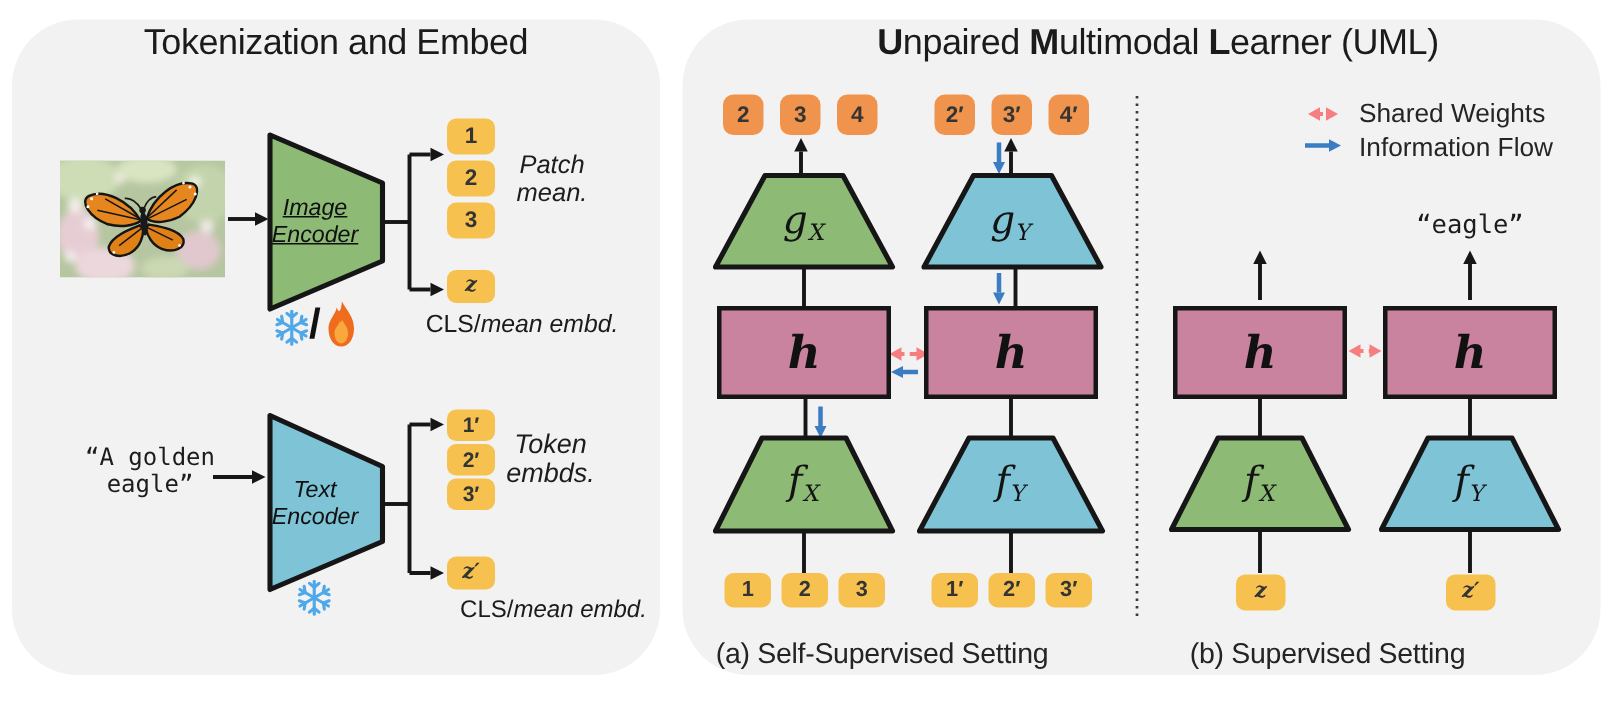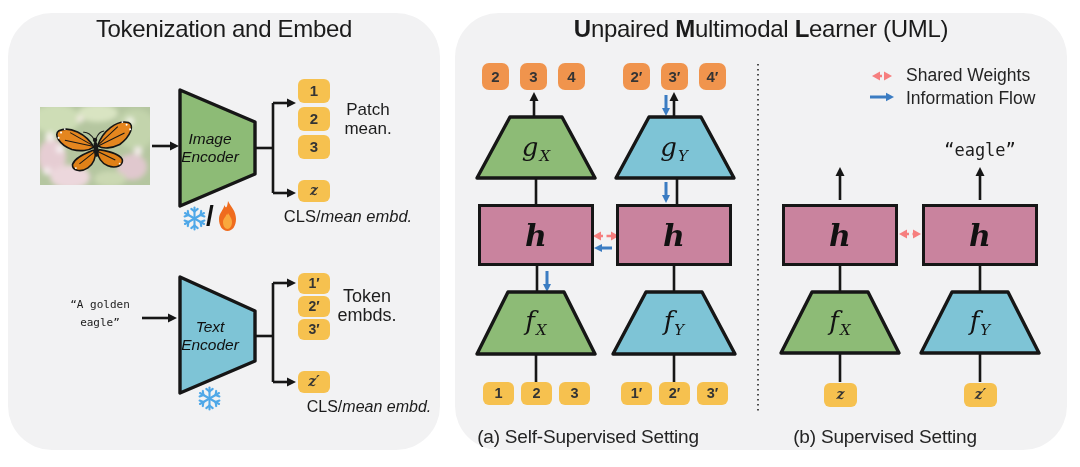--- a/index.html
+++ b/index.html
@@ -16,26 +16,26 @@
   .tok.zt{font-family:"DejaVu Serif",serif;font-style:italic;font-weight:bold;font-size:14px;}
   .hbox{position:absolute;z-index:2;width:116px;height:62px;box-sizing:border-box;
         background:var(--pink);border:3.5px solid var(--ink);
         display:flex;align-items:center;justify-content:center;
         font-family:"DejaVu Serif",serif;font-style:italic;font-weight:bold;font-size:30px;color:#111;}
   .mlabel{position:absolute;z-index:2;font-family:"DejaVu Serif",serif;font-style:italic;font-weight:normal;
           font-size:26px;color:#131313;text-align:center;width:60px;}
   .mlabel sub{font-size:15px;vertical-align:-5px;margin-left:1px;}
   .encl{position:absolute;z-index:2;font-style:italic;font-size:15.5px;line-height:17.5px;
         color:#101010;text-align:center;width:60px;}
-  .itlabel{position:absolute;z-index:2;font-size:17px;line-height:19px;
+  .itlabel{position:absolute;z-index:2;font-style:italic;font-size:17px;line-height:19px;
            color:#1d1d1d;text-align:center;}
   .clsl{position:absolute;z-index:2;font-size:16.5px;color:#1b1b1b;text-align:center;white-space:nowrap;}
   .clsl .it{font-style:italic;}
   .mono{position:absolute;z-index:2;font-family:"DejaVu Sans Mono",monospace;color:#1c1c1c;
-        text-align:center;font-size:11px;line-height:18px;font-weight:500;}
+        text-align:center;font-size:16px;line-height:18px;font-weight:500;}
   .caption{position:absolute;z-index:2;font-size:19px;font-weight:500;color:#242424;
            text-align:center;letter-spacing:-0.2px;width:250px;}
   .legendtxt{position:absolute;z-index:2;font-size:17.5px;font-weight:500;color:#242424;}
   .slash{position:absolute;z-index:2;font-size:28px;font-weight:800;color:#111;}
   
   .k{stroke:var(--ink);stroke-width:2.6;fill:none;}
   .kf{fill:var(--ink);}
   .bl{stroke:var(--arrow_blue);stroke-width:3;fill:none;}
   .blf{fill:var(--arrow_blue);}
   .pk{stroke:var(--arrow_pink);stroke-width:2.6;stroke-dasharray:5 3.5;fill:none;}
@@ -169,21 +169,21 @@
           <circle cx="29" cy="-24" r="0.9"></circle>
         <circle cx="-22" cy="17" r="0.9"></circle>
           <circle cx="22" cy="17" r="0.9"></circle>
       </g>
       <ellipse cx="0" cy="0" rx="2.4" ry="8" fill="#191919"></ellipse>
       <circle cx="0" cy="-9" r="2.2" fill="#191919"></circle>
       <path d="M-1,-10 C-4,-16 -8,-18 -11,-18 M1,-10 C4,-16 8,-17 10,-17" stroke="#191919" stroke-width="1.1" fill="none"></path>
     </g>
   </svg>
 
-  <div class="encl" style="left:180px;top:130px;">
+  <div class="encl" style="left:180px;top:130px;text-decoration:underline;">
     <span style="display:block">Image</span>
     <span style="display:block">Encoder</span>
   </div>
 
   <svg class="ly" style="left:181px;top:205px;" width="27" height="27" viewBox="-13.5 -13.5 27 27">
     <g stroke="#4FA8E8" stroke-width="2.1" stroke-linecap="round">
       <g>
           <line y2="-11"></line>
           <line y1="-7" x2="-3.2" y2="-9.6"></line>
           <line y1="-7" x2="3.2" y2="-9.6"></line>
@@ -283,21 +283,21 @@
   <div class="tok" style="left:298px;top:319px;width:32px;height:21px;line-height:21px;font-size:14px;"><span>3′</span></div>
   <div class="tok zt" style="left:298px;top:371px;width:32px;height:22px;line-height:21px;"><span>z′</span></div>
   <div class="itlabel" style="left:333px;top:287px;width:68px;font-size:18px;">
     <span style="display:block">Token</span>
     <span style="display:block">embds.</span>
   </div>
   <div class="clsl" style="left:300px;top:398px;width:138px;font-size:16px;">
     <span>CLS/</span><span class="it">mean embd.</span>
   </div>
 
-  <div class="ptitle" style="left:455px;top:15px;width:612px;">
+  <div class="ptitle" style="left:466px;top:15px;width:612px;">
     <b>U</b><span>npaired </span><b>M</b><span>ultimodal </span><b>L</b><span>earner (UML)</span>
   </div>
 
   <div class="legendtxt" style="left:906px;top:88px;"><span>Information Flow</span></div>
   <div class="legendtxt" style="left:906px;top:65px;"><span>Shared Weights</span></div>
 
   <div class="tok orange" style="left:482px;top:63px;width:27px;height:27px;line-height:27px;"><span>2</span></div>
   <div class="tok orange" style="left:520px;top:63px;width:27px;height:27px;line-height:27px;"><span>3</span></div>
   <div class="tok orange" style="left:558px;top:63px;width:27px;height:27px;line-height:27px;"><span>4</span></div>
   <div class="tok orange" style="left:623px;top:63px;width:27px;height:27px;line-height:27px;"><span>2′</span></div>

